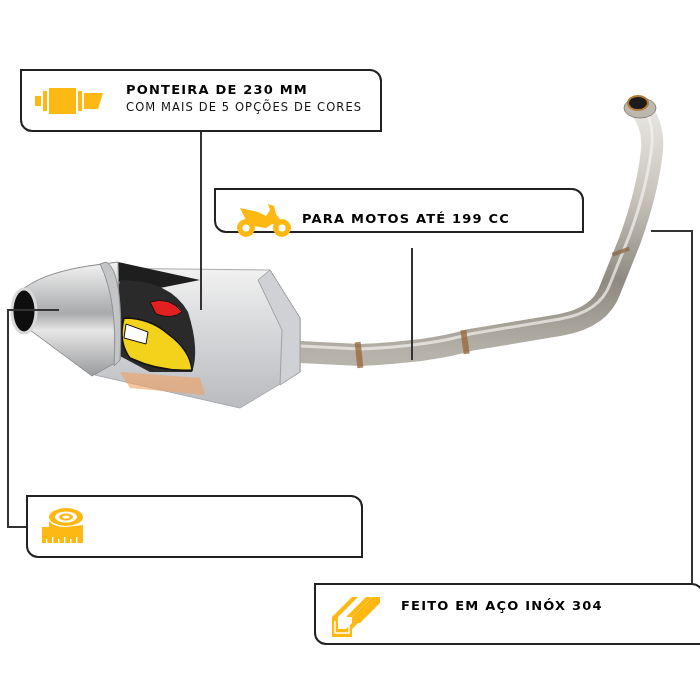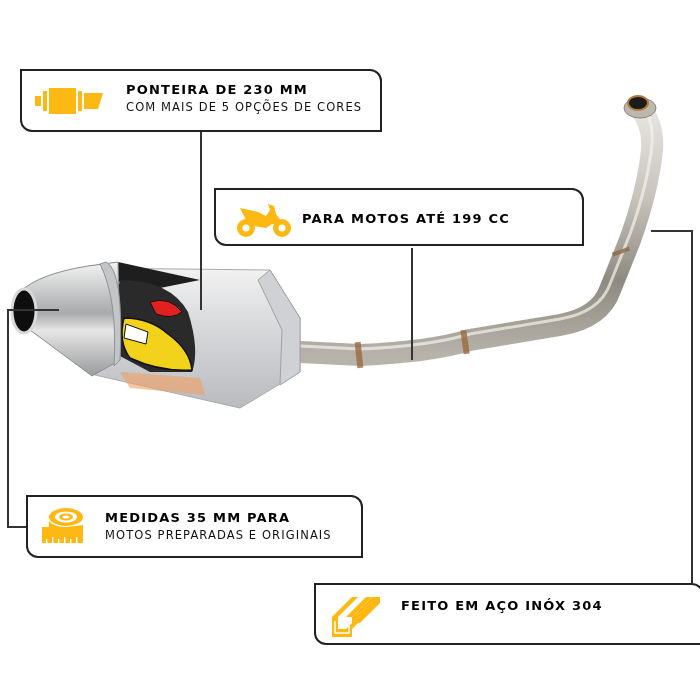--- a/index.html
+++ b/index.html
@@ -97,21 +97,21 @@
       <rect x="14" y="0" width="27" height="26" fill="#FDB813"></rect>
       <rect x="43" y="3" width="4" height="20" fill="#FDB813"></rect>
       <path d="M49,5 L68,5 L63,21 L49,21 Z" fill="#FDB813"></path>
     </svg>
     <div class="texts" style="left:104px; top:9px;">
       <span class="title">PONTEIRA DE 230 MM</span>
       <span class="subtitle">COM MAIS DE 5 OPÇÕES DE CORES</span>
     </div>
   </div>
 
-  <div class="callout" style="left:214px; top:188px; width:370px; height:58px;">
+  <div class="callout" style="left:214px; top:188px; width:370px; height:45px;">
     <svg class="icon" style="left:20px; top:12px;" width="56" height="36" viewBox="0 0 56 36">
       <path d="M4,6 L22,10 L30,14 L34,8 L32,2 L38,4 L40,12 L46,20 L44,24 L36,22 L30,26 L18,24 L10,18 Z" fill="#FDB813"></path>
       <circle cx="10" cy="26" r="9" fill="#FDB813"></circle>
       <circle cx="10" cy="26" r="3.5" fill="#ffffff"></circle>
       <circle cx="46" cy="26" r="9" fill="#FDB813"></circle>
       <circle cx="46" cy="26" r="3.5" fill="#ffffff"></circle>
     </svg>
     <div class="texts" style="left:86px; top:19px;">
       <span class="title">PARA MOTOS ATÉ 199 CC</span>
     </div>
@@ -126,24 +126,20 @@
       <path d="M0,20 L7,20 L7,14 Q12,20 24,20 L41,18 L41,36 L0,36 Z" fill="#FDB813"></path>
       <g fill="#ffffff">
         <rect x="4" y="32" width="1.4" height="4"></rect>
         <rect x="10" y="30" width="1.4" height="6"></rect>
         <rect x="16" y="32" width="1.4" height="4"></rect>
         <rect x="22" y="30" width="1.4" height="6"></rect>
         <rect x="28" y="32" width="1.4" height="4"></rect>
         <rect x="34" y="30" width="1.4" height="6"></rect>
       </g>
     </svg>
-    <div class="texts" style="left:77px; top:11px;">
-      <span class="title">MEDIDAS 35 MM PARA</span>
-      <span class="subtitle">MOTOS PREPARADAS E ORIGINAIS</span>
-    </div>
   </div>
 
   <div class="callout" style="left:314px; top:583px; width:390px; height:62px;">
     <svg class="icon" style="left:16px; top:8px;" width="48" height="44" viewBox="0 0 48 44">
       <path d="M0,24 L20,4 L26,4 L6,24 L6,36 L14,36 L34,16 L40,16 L20,36 L20,44 L0,44 Z" fill="#FDB813"></path>
       <path d="M14,24 L34,4 L40,4 L20,24 Z" fill="#FDB813"></path>
       <path d="M20,24 L40,4 L48,4 L48,10 L28,30 L20,30 Z" fill="#FDB813"></path>
       <path d="M3,28 L3,40 L17,40 L17,28" fill="none" stroke="#ffffff" stroke-width="1.5"></path>
     </svg>
     <div class="texts" style="left:85px; top:11px;">

